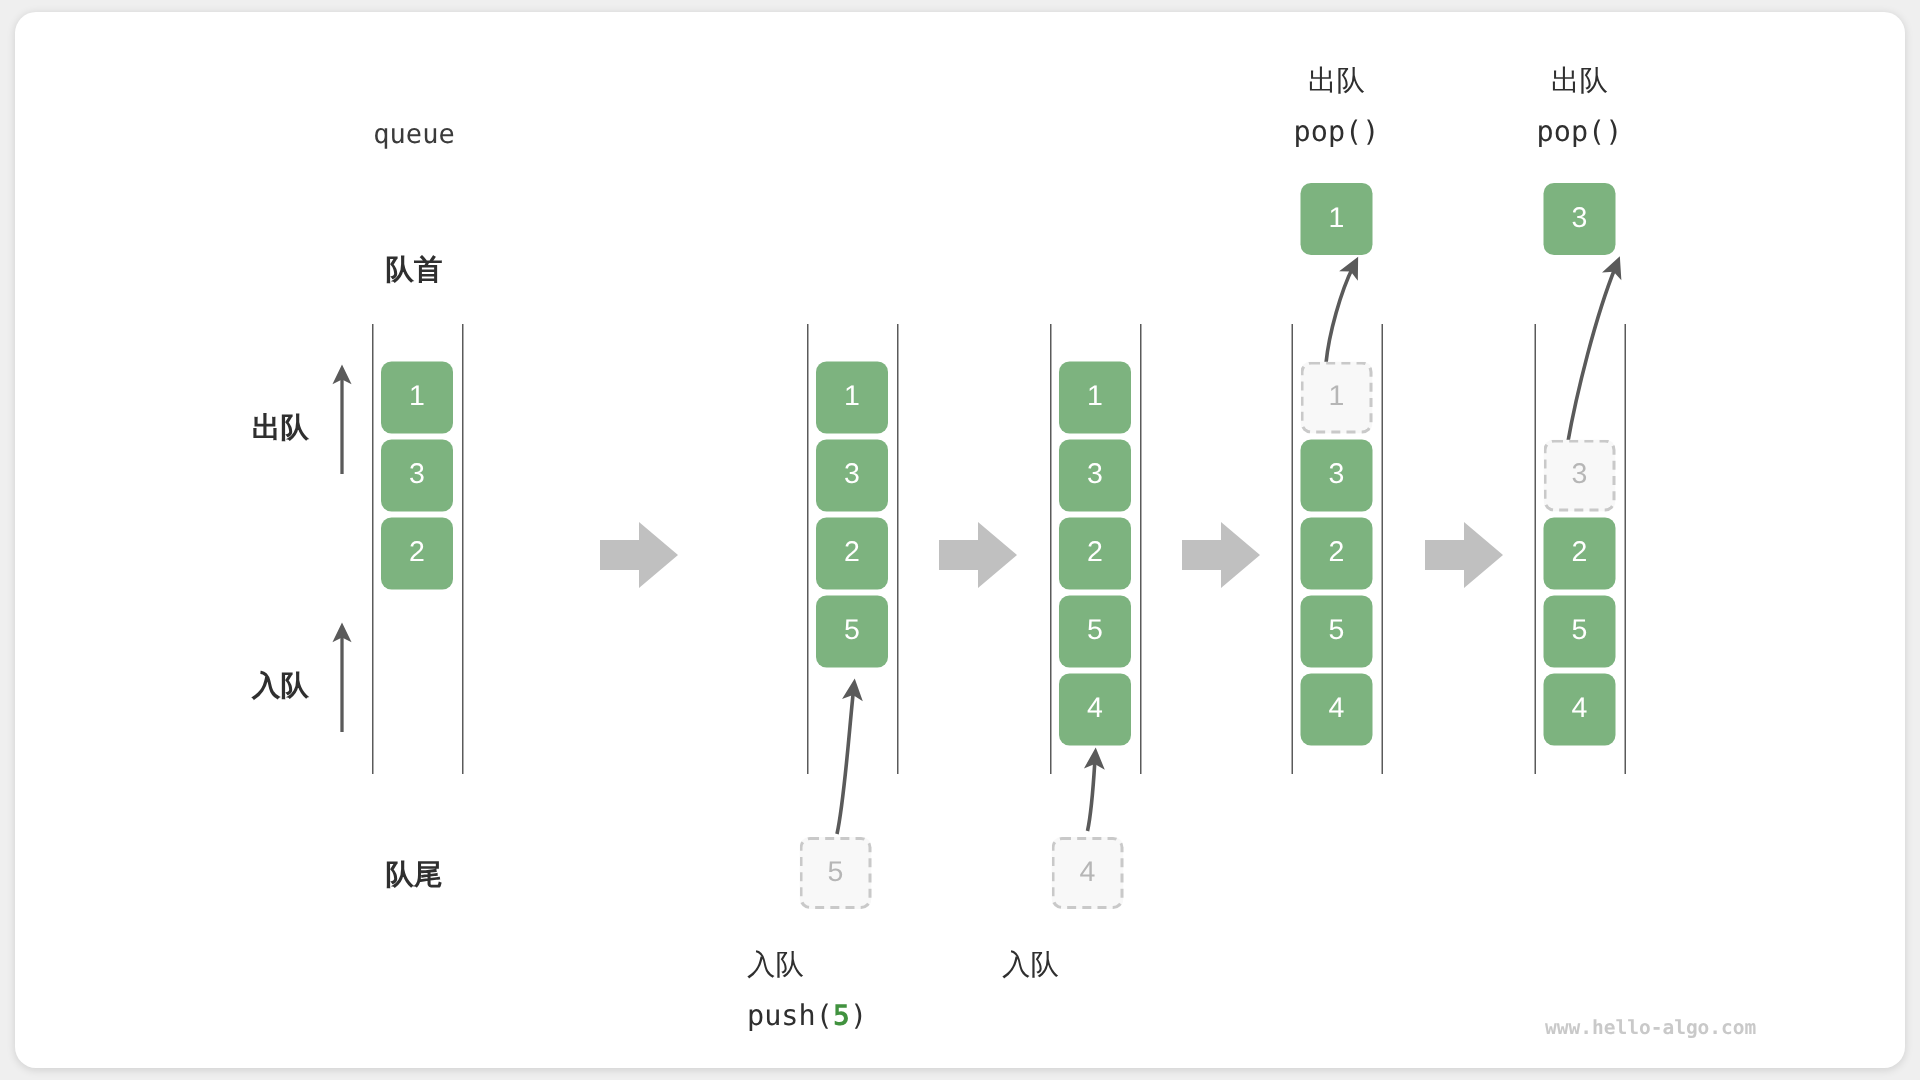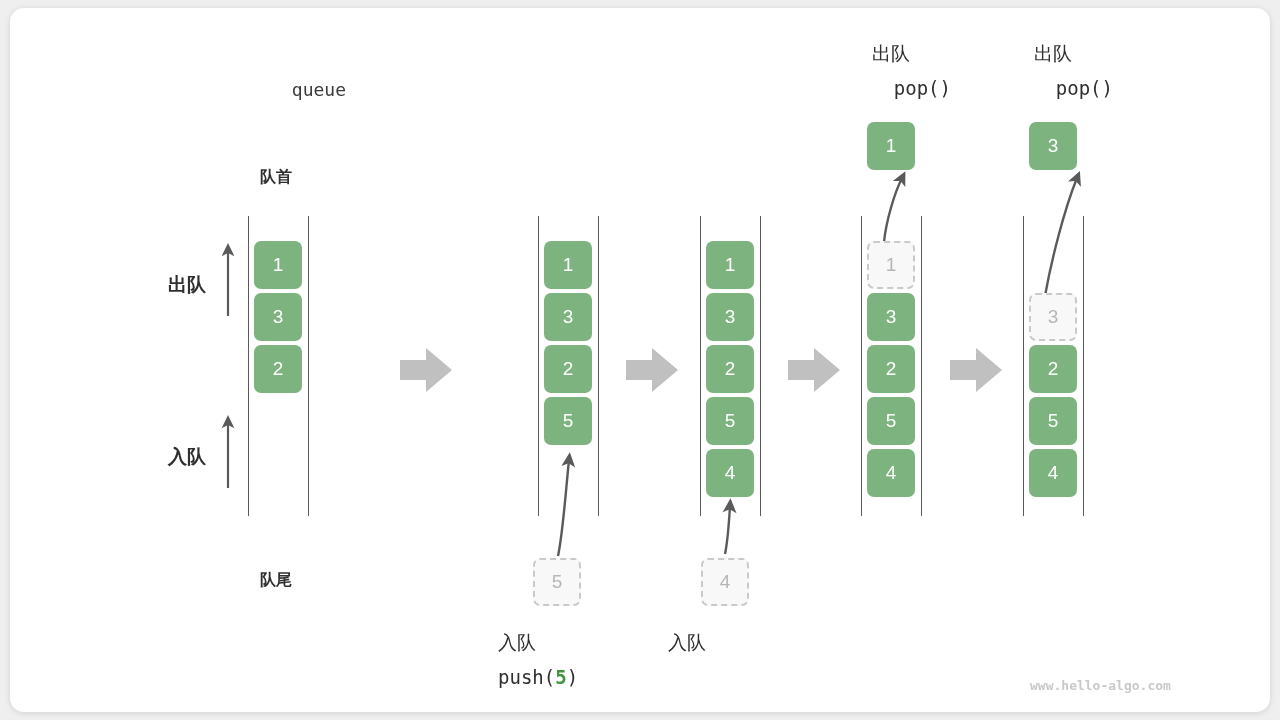--- a/index.html
+++ b/index.html
@@ -37,25 +37,25 @@
     font-size: 21px;
     font-weight: bold;
     color: #4e9a51;
     text-align: center;
     white-space: nowrap;
   }
   .title-mono {
     font-family: "DejaVu Sans Mono", "Liberation Mono", monospace;
     font-size: 18px;
     color: #3b3b3b;
-    text-align: right;
+    text-align: center;
     white-space: nowrap;
   }
   .head-label {
-    font-size: 16px;
+    font-size: 19px;
     font-weight: bold;
     color: #2f2f2f;
     text-align: center;
     white-space: nowrap;
   }
   .side-label {
     font-size: 19px;
     font-weight: bold;
     color: #2f2f2f;
     text-align: right;
@@ -64,21 +64,21 @@
   .op-title-cn {
     font-size: 19px;
     color: #2f2f2f;
     text-align: center;
     white-space: nowrap;
   }
   .op-title-mono {
     font-family: "DejaVu Sans Mono", "Liberation Mono", monospace;
     font-size: 19px;
     color: #2f2f2f;
-    text-align: right;
+    text-align: center;
     white-space: nowrap;
   }
   .op-title-mono .arg {
     color: #41923f;
     font-weight: bold;
   }
 
   
   .rail {
     width: 1px;

